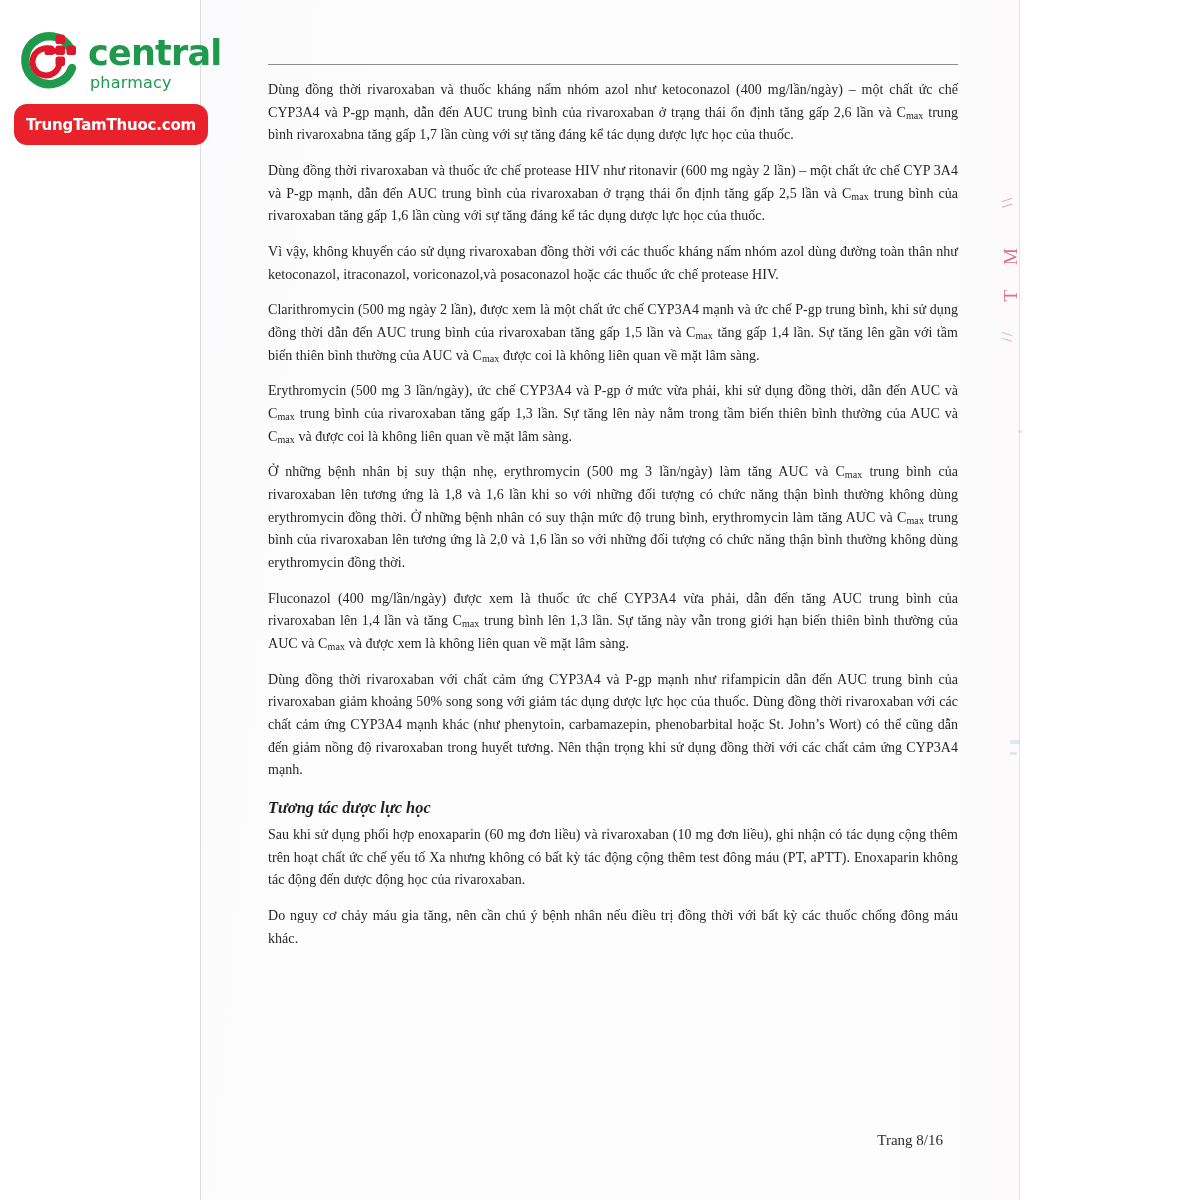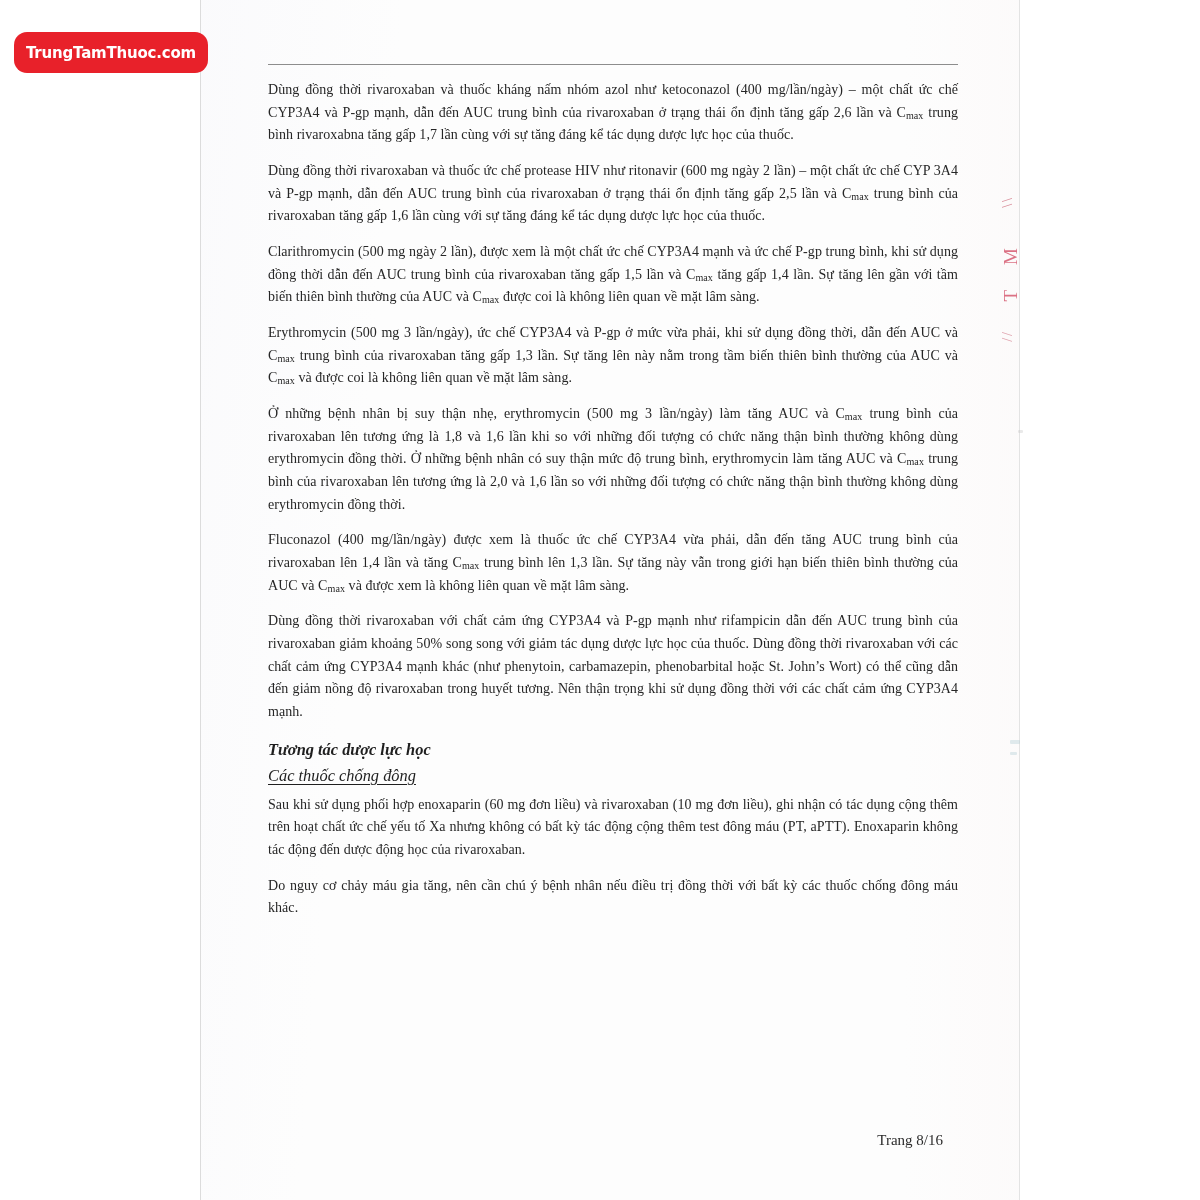--- a/index.html
+++ b/index.html
@@ -183,38 +183,58 @@
 
 <div id="page-scan">
   <div id="scan-tint"></div>
 </div>
 
 <div class="scan-speck" style="left:1010px;top:740px;width:10px;height:4px;"></div>
 <div class="scan-speck" style="left:1010px;top:752px;width:7px;height:3px;"></div>
 <div class="scan-speck" style="left:1018px;top:430px;width:5px;height:3px;background:rgba(200,200,200,0.4);"></div>
 
 <div id="brand">
+  <div class="brand-row">
+    <div class="brand-mark">
+      <svg viewBox="0 0 68 68" width="68" height="68" aria-hidden="true">
+
+        <path d="M 56 20 A 24 24 0 1 0 58 40" fill="none" stroke="#1f9a4d" stroke-width="8.5" stroke-linecap="round"></path>
+
+        <path d="M 40 23 A 13.5 13.5 0 1 0 45.5 35" fill="none" stroke="#e0162b" stroke-width="6" stroke-linecap="round"></path>
+
+        <rect x="41.5" y="6.5" width="9.5" height="9.5" rx="2.6" fill="#e0162b"></rect>
+        <rect x="52.5" y="17.5" width="9.5" height="9.5" rx="2.6" fill="#e0162b"></rect>
+        <rect x="30.5" y="17.5" width="9.5" height="9.5" rx="2.6" fill="#e0162b"></rect>
+        <rect x="41.5" y="17.5" width="9.5" height="9.5" rx="2.6" fill="#e0162b"></rect>
+        <rect x="41.5" y="28.5" width="9.5" height="9.5" rx="2.6" fill="#e0162b"></rect>
+      </svg>
+    </div>
+    <div class="brand-words">
+      <div class="brand-central">central</div>
+      <div class="brand-pharmacy">pharmacy</div>
+    </div>
+  </div>
   <div id="brand-banner">
     <span>TrungTamThuoc.com</span>
   </div>
 </div>
 
 <div id="doc">
   <div id="doc-rule"></div>
   <div id="body-paragraphs">
       <p class="para">Dùng đồng thời rivaroxaban và thuốc kháng nấm nhóm azol như ketoconazol (400 mg/lần/ngày) – một chất ức chế CYP3A4 và P-gp mạnh, dẫn đến AUC trung bình của rivaroxaban ở trạng thái ổn định tăng gấp 2,6 lần và C<span class="sub">max</span> trung bình rivaroxabna tăng gấp 1,7 lần cùng với sự tăng đáng kể tác dụng dược lực học của thuốc.</p>
       <p class="para">Dùng đồng thời rivaroxaban và thuốc ức chế protease HIV như ritonavir (600 mg ngày 2 lần) – một chất ức chế CYP 3A4 và P-gp mạnh, dẫn đến AUC trung bình của rivaroxaban ở trạng thái ổn định tăng gấp 2,5 lần và C<span class="sub">max</span> trung bình của rivaroxaban tăng gấp 1,6 lần cùng với sự tăng đáng kể tác dụng dược lực học của thuốc.</p>
+      <p class="para">Vì vậy, không khuyến cáo sử dụng rivaroxaban đồng thời với các thuốc kháng nấm nhóm azol dùng đường toàn thân như ketoconazol, itraconazol, voriconazol,và posaconazol hoặc các thuốc ức chế protease HIV.</p>
       <p class="para">Clarithromycin (500 mg ngày 2 lần), được xem là một chất ức chế CYP3A4 mạnh và ức chế P-gp trung bình, khi sử dụng đồng thời dẫn đến AUC trung bình của rivaroxaban tăng gấp 1,5 lần và C<span class="sub">max</span> tăng gấp 1,4 lần. Sự tăng lên gần với tầm biến thiên bình thường của AUC và C<span class="sub">max</span> được coi là không liên quan về mặt lâm sàng.</p>
       <p class="para">Erythromycin (500 mg 3 lần/ngày), ức chế CYP3A4 và P-gp ở mức vừa phải, khi sử dụng đồng thời, dẫn đến AUC và C<span class="sub">max</span> trung bình của rivaroxaban tăng gấp 1,3 lần. Sự tăng lên này nằm trong tầm biến thiên bình thường của AUC và C<span class="sub">max</span> và được coi là không liên quan về mặt lâm sàng.</p>
       <p class="para">Ở những bệnh nhân bị suy thận nhẹ, erythromycin (500 mg 3 lần/ngày) làm tăng AUC và C<span class="sub">max</span> trung bình của rivaroxaban lên tương ứng là 1,8 và 1,6 lần khi so với những đối tượng có chức năng thận bình thường không dùng erythromycin đồng thời. Ở những bệnh nhân có suy thận mức độ trung bình, erythromycin làm tăng AUC và C<span class="sub">max</span> trung bình của rivaroxaban lên tương ứng là 2,0 và 1,6 lần so với những đối tượng có chức năng thận bình thường không dùng erythromycin đồng thời.</p>
       <p class="para">Fluconazol (400 mg/lần/ngày) được xem là thuốc ức chế CYP3A4 vừa phải, dẫn đến tăng AUC trung bình của rivaroxaban lên 1,4 lần và tăng C<span class="sub">max</span> trung bình lên 1,3 lần. Sự tăng này vẫn trong giới hạn biến thiên bình thường của AUC và C<span class="sub">max</span> và được xem là không liên quan về mặt lâm sàng.</p>
       <p class="para">Dùng đồng thời rivaroxaban với chất cảm ứng CYP3A4 và P-gp mạnh như rifampicin dẫn đến AUC trung bình của rivaroxaban giảm khoảng 50% song song với giảm tác dụng dược lực học của thuốc. Dùng đồng thời rivaroxaban với các chất cảm ứng CYP3A4 mạnh khác (như phenytoin, carbamazepin, phenobarbital hoặc St. John’s Wort) có thể cũng dẫn đến giảm nồng độ rivaroxaban trong huyết tương. Nên thận trọng khi sử dụng đồng thời với các chất cảm ứng CYP3A4 mạnh.</p>
     </div>
   <h4 class="head-italic-bold">Tương tác dược lực học</h4>
-  <h5 class="head-italic-underline tight">Các thuốc chống đông</h5>
   <div id="body-paragraphs-after">
       <p class="para">Sau khi sử dụng phối hợp enoxaparin (60 mg đơn liều) và rivaroxaban (10 mg đơn liều), ghi nhận có tác dụng cộng thêm trên hoạt chất ức chế yếu tố Xa nhưng không có bất kỳ tác động cộng thêm test đông máu (PT, aPTT). Enoxaparin không tác động đến dược động học của rivaroxaban.</p>
       <p class="para">Do nguy cơ chảy máu gia tăng, nên cần chú ý bệnh nhân nếu điều trị đồng thời với bất kỳ các thuốc chống đông máu khác.</p>
     </div>
 
 </div>
 
 <div id="page-footer">Trang 8/16</div>
 
 <div class="margin-mark m1">\\</div>

